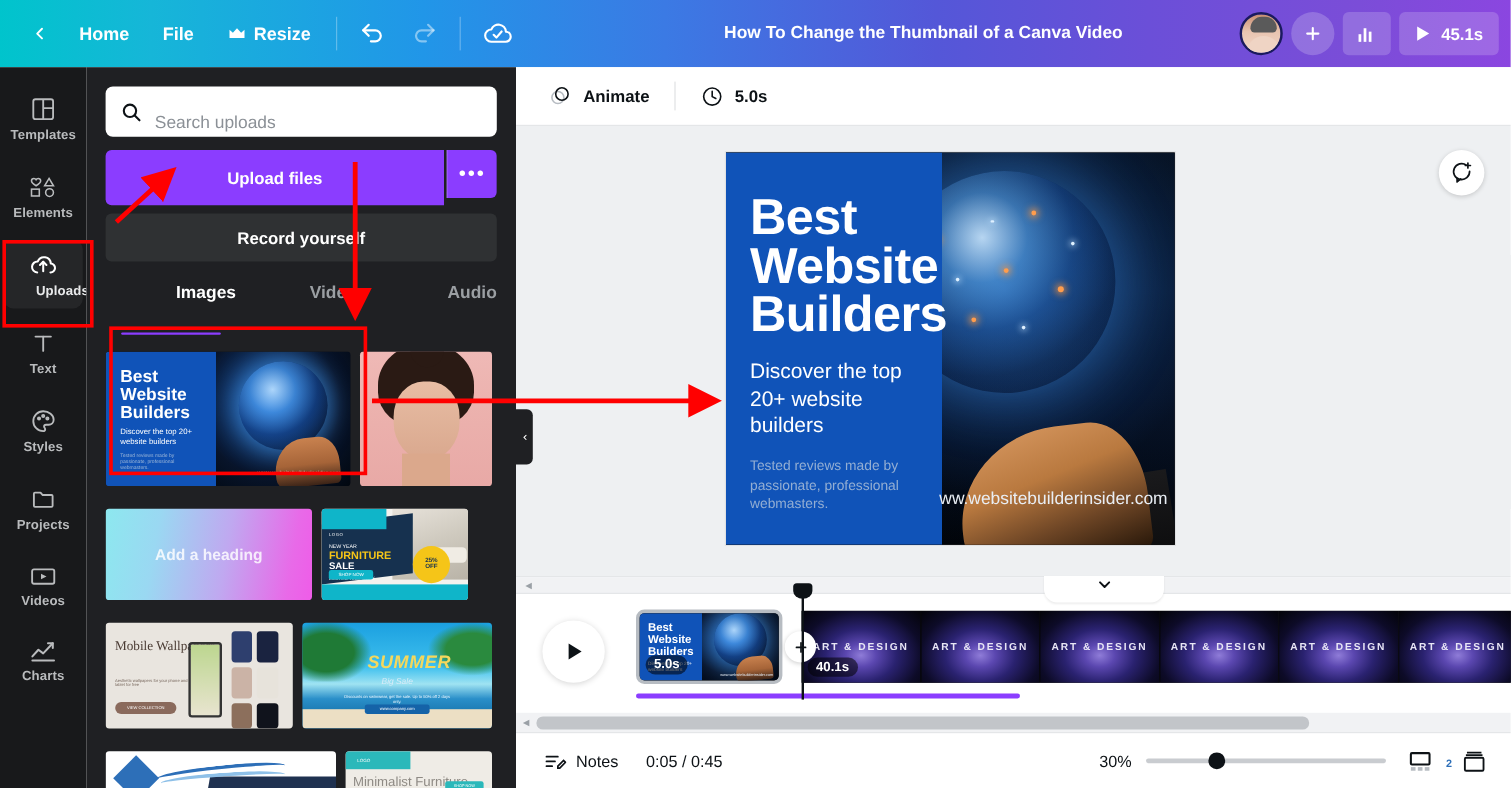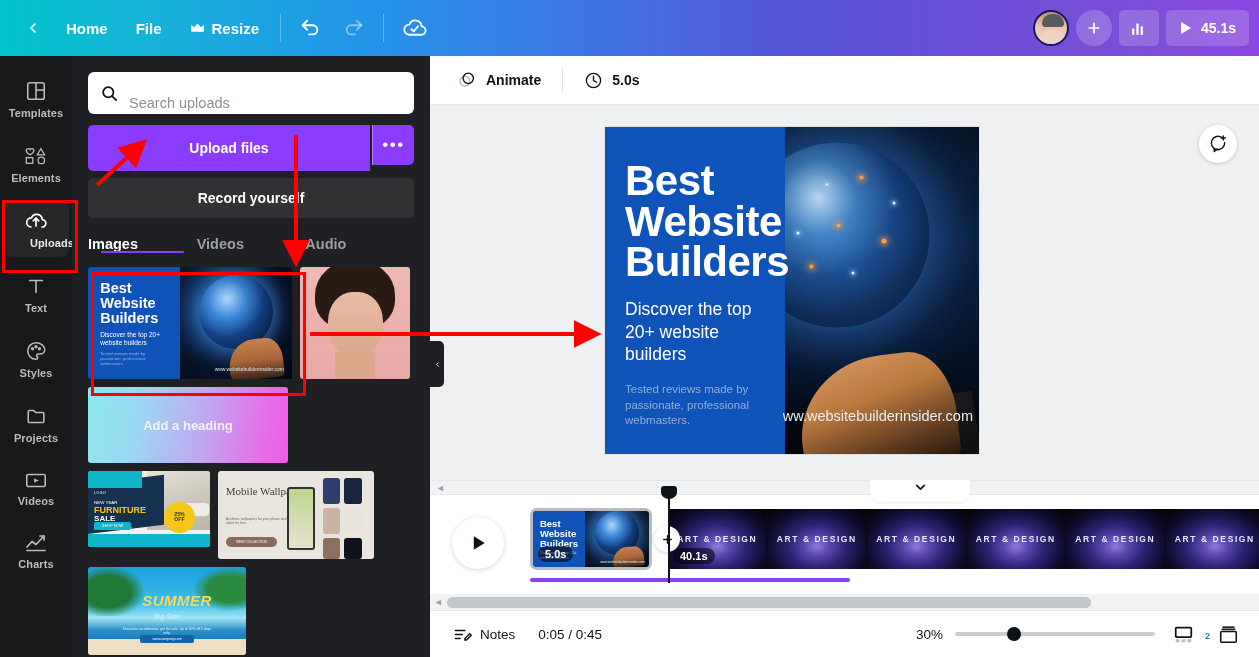--- a/index.html
+++ b/index.html
@@ -111,21 +111,21 @@
     border-left: 1px solid rgba(255,255,255,0.35);
   }
   .record {
     margin-top: 7px; width: 100%; height: 40px; background: #2f3133; color: #fff;
     border-radius: 5px; display: flex; align-items: center; justify-content: center;
     font-size: 14px; font-weight: bold; cursor: pointer;
   }
 
   .tabs { display: flex; margin-top: 18px; }
   .tab {
-    flex: 1; text-align: left; padding-bottom: 1px;
+    flex: 1; text-align: right; padding-bottom: 27px;
     font-size: 14.5px; font-weight: bold; color: #9b9fa3; cursor: pointer;
     position: relative;
   }
   .tab.active { color: #fff; }
   .tab.active::after {
     content: ''; position: absolute; left: 12%; right: 12%; bottom: 0;
     height: 2.5px; background: #8b3dff; border-radius: 2px;
   }
 
   .grid {
@@ -446,20 +446,21 @@
       </div>
       <div class="tb-divider"></div>
       <div class="tb-iconbtn">
         <svg width="25" height="25" viewBox="0 0 24 24" fill="none" stroke="#fff" stroke-width="1.7" stroke-linecap="round" stroke-linejoin="round">
             <path d="M18.5 18a4 4 0 0 0 .3-8 6 6 0 0 0-11.6-1.8A4.5 4.5 0 0 0 7 18z"></path>
             <polyline points="9 12.5 11.2 14.7 15.4 9.8"></polyline>
           </svg>
       </div>
     </div>
 
+    <div class="tb-center">How To Change the Thumbnail of a Canva Video</div>
 
     <div class="tb-right">
       <div class="avatar"></div>
       <div class="plus-btn">
         <svg width="16" height="16" viewBox="0 0 24 24" stroke="#fff" stroke-width="2.6" stroke-linecap="round">
             <line x1="12" y1="5" x2="12" y2="19"></line>
             <line x1="5" y1="12" x2="19" y2="12"></line>
           </svg>
       </div>
       <div class="chart-btn">
@@ -597,21 +598,21 @@
         <div class="thumb-url" style="font-size:5px;">www.websitebuilderinsider.com</div>
       </div>
 
       <div class="gitem thumb-girl" style="width:110px;height:112px;">
         <div class="hair"></div>
         <div class="bun"></div>
         <div class="face"></div>
         <div class="neck"></div>
       </div>
 
-      <div class="gitem thumb-heading" style="width:200px;height:76px;align-items:center;">
+      <div class="gitem thumb-heading" style="width:172px;height:76px;align-items:center;">
         <span style="font-size:13px;">Add a heading</span>
       </div>
 
       <div class="gitem thumb-furn" style="width:122px;height:76px;">
         <div class="room">
             <div class="bed"></div>
           </div>
         <div class="navy"></div>
         <div class="teal-tl"></div>
         <div class="teal-bt"></div>

